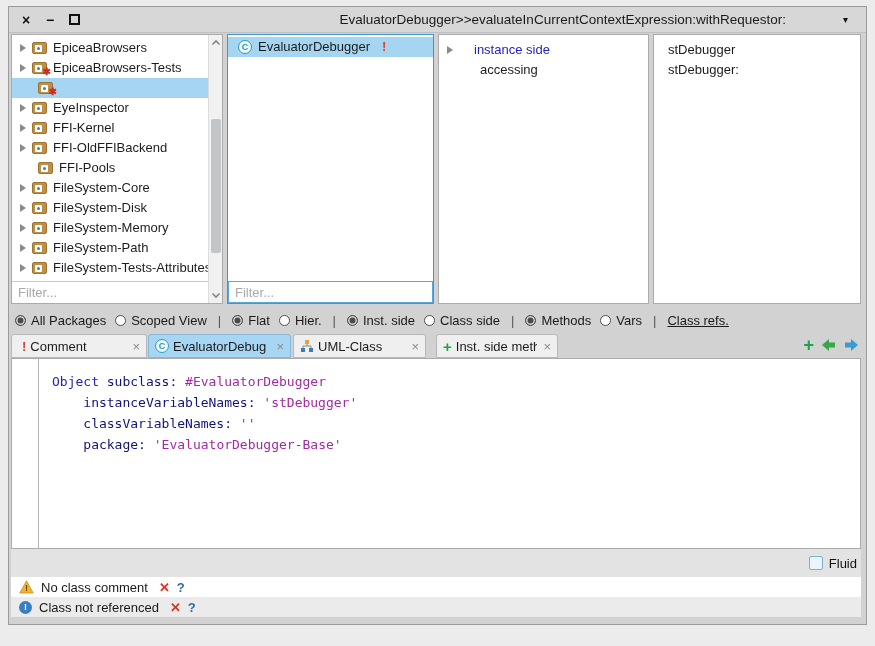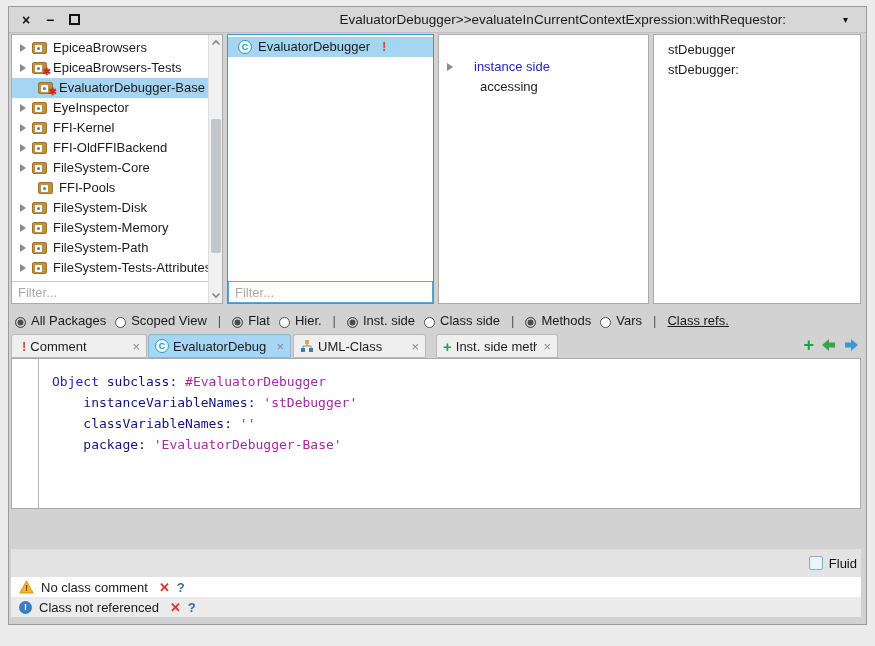--- a/index.html
+++ b/index.html
@@ -61,21 +61,21 @@
 
   .cls-icon { width: 14px; height: 14px; border-radius: 50%; border: 1px solid #2E9BB5; color: #2E9BB5;
               background: #E9F6FB; font-size: 9px; font-weight: bold; text-align: center; line-height: 13px;
               margin: 0 6px 0 10px; flex: none; }
   .red-badge { color: #D9453A; font-weight: bold; font-size: 13px; margin-left: 12px; }
   .blue-item { color: #2424C0; }
 
   
   .view-bar { position: absolute; left: 6px; top: 301px; height: 24px; right: 4px;
               display: flex; align-items: center; font-size: 13px; color: #1A1A1A; gap: 9px; white-space: nowrap; }
-  .radio-opt { display: flex; align-items: flex-end; gap: 5px; cursor: default; }
+  .radio-opt { display: flex; align-items: center; gap: 5px; cursor: default; }
   .radio-dot { width: 11px; height: 11px; border-radius: 50%; border: 1px solid #4E4E4E; background: #FFF; flex: none; }
   .radio-dot.on { background: #4B4B4B; box-shadow: inset 0 0 0 1.5px #D8D8D8; }
   .vb-sep { color: #555; padding: 0 2px; }
   .link-refs { text-decoration: underline; color: #1A1A1A; cursor: pointer; }
 
   
   .tab-bar { position: absolute; left: 2px; top: 327px; right: 2px; height: 24px; }
   .tab { position: absolute; top: 0; height: 24px; background: #EFEFEF; border: 1px solid #B8B8B8;
          border-radius: 3px 3px 0 0; display: flex; align-items: center; font-size: 13px; color: #1B1B1B;
          padding: 0 6px; overflow: hidden; white-space: nowrap; }
@@ -86,21 +86,21 @@
   .tab-plus { color: #1FA14A; font-weight: bold; font-size: 15px; }
   .tab .cls-icon { margin: 0; }
   .tab1 { left: 0;   width: 136px; }
   .tab2 { left: 137px; width: 143px; }
   .tab3 { left: 282px; width: 133px; }
   .tab4 { left: 425px; width: 122px; }
   .tab-tools { position: absolute; right: 4px; top: 2px; display: flex; align-items: center; gap: 6px; }
   .tool-plus { color: #1FA14A; font-weight: bold; font-size: 18px; line-height: 18px; }
 
   
-  .editor { position: absolute; left: 2px; top: 351px; width: 850px; height: 151px;
+  .editor { position: absolute; left: 2px; top: 351px; width: 850px; height: 191px;
             background: #FFF; border: 1px solid #ABABAB; }
   .editor-gutter { position: absolute; left: 0; top: 0; bottom: 0; width: 27px; border-right: 1px solid #B5B5B5; }
   .code { position: absolute; left: 40px; top: 12px; right: 4px; }
   .code-line { font-family: "DejaVu Sans Mono", monospace; font-size: 13px; line-height: 21px; white-space: pre; }
   .tok-rcv { color: #2424AD; }
   .tok-sel { color: #12127D; }
   .tok-lit { color: #A32AA3; }
 
   
   .fluid-strip { position: absolute; left: 2px; top: 542px; width: 850px; height: 28px; background: #E3E3E3;
@@ -154,21 +154,20 @@
             </span>
           <span>EpiceaBrowsers-Tests</span>
         </div>
         <div class="row selected">
           <span class="tri-space"></span>
           <span class="pkg-icon">
               <span class="pkg-inner"></span>
               <span class="pkg-dot"></span>
               <span class="pkg-dirty">✱</span>
             </span>
-          <span>EvaluatorDebugger-Base</span>
         </div>
         <div class="row">
           <span class="tri"></span>
           <span class="pkg-icon">
               <span class="pkg-inner"></span>
               <span class="pkg-dot"></span>
             </span>
           <span>EyeInspector</span>
         </div>
         <div class="row">
@@ -181,34 +180,34 @@
         </div>
         <div class="row">
           <span class="tri"></span>
           <span class="pkg-icon">
               <span class="pkg-inner"></span>
               <span class="pkg-dot"></span>
             </span>
           <span>FFI-OldFFIBackend</span>
         </div>
         <div class="row">
+          <span class="tri-space"></span>
+          <span class="pkg-icon">
+              <span class="pkg-inner"></span>
+              <span class="pkg-dot"></span>
+            </span>
+          <span>FFI-Pools</span>
+        </div>
+        <div class="row">
           <span class="tri"></span>
           <span class="pkg-icon">
               <span class="pkg-inner"></span>
               <span class="pkg-dot"></span>
             </span>
           <span>FileSystem-Core</span>
-        </div>
-        <div class="row">
-          <span class="tri-space"></span>
-          <span class="pkg-icon">
-              <span class="pkg-inner"></span>
-              <span class="pkg-dot"></span>
-            </span>
-          <span>FFI-Pools</span>
         </div>
         <div class="row">
           <span class="tri"></span>
           <span class="pkg-icon">
               <span class="pkg-inner"></span>
               <span class="pkg-dot"></span>
             </span>
           <span>FileSystem-Disk</span>
         </div>
         <div class="row">
@@ -261,21 +260,21 @@
         <div class="row selected">
           <span class="cls-icon">C</span>
           <span>EvaluatorDebugger</span>
           <span class="red-badge">!</span>
         </div>
       </div>
       <input class="filter-box" placeholder="Filter..." style="">
     </div>
 
     <div class="pane pane-protocols">
-      <div style="padding-top:22px;">
+      <div style="padding-top:5px;">
         <div class="row">
           <span class="tri"></span>
           <span class="blue-item" style="margin-left:15px;">instance side</span>
         </div>
         <div class="row">
           <span class="tri-space"></span>
           <span style="margin-left:15px;">accessing</span>
         </div>
       </div>
     </div>

